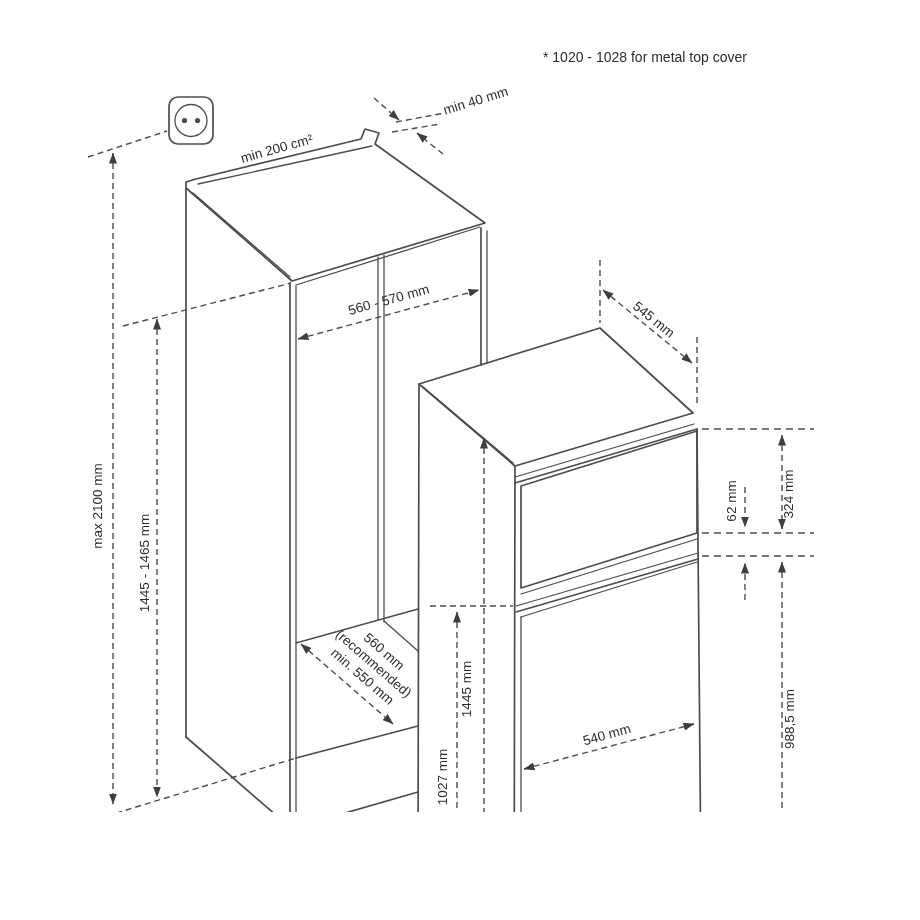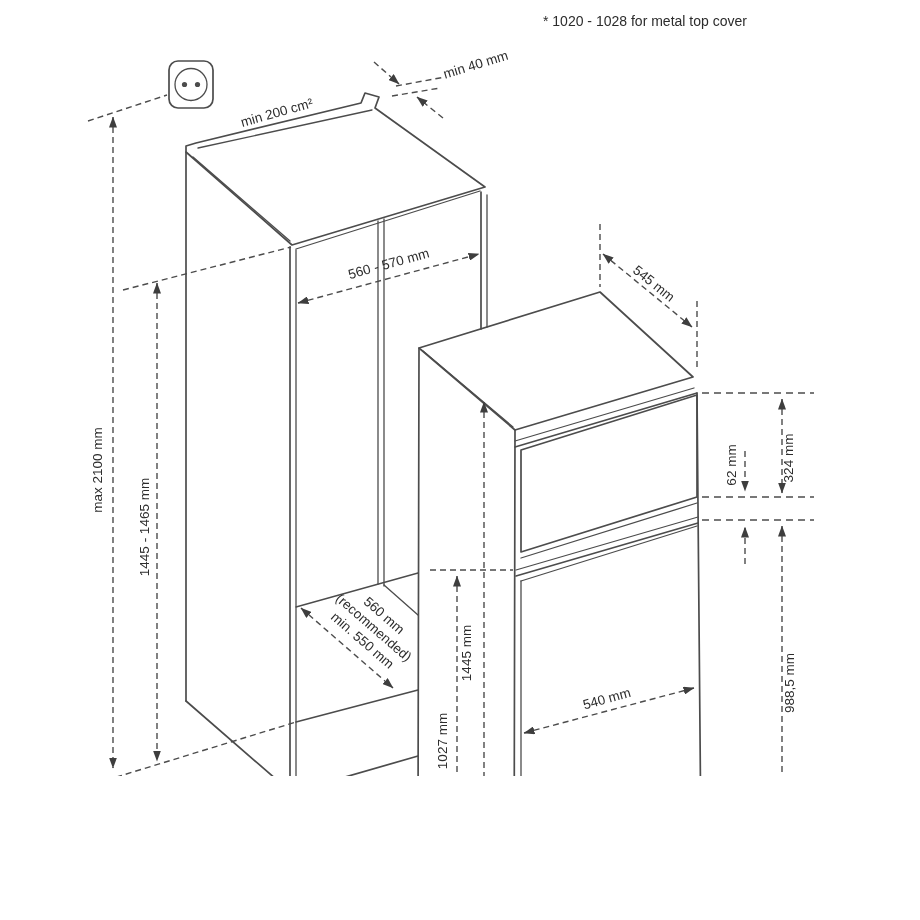--- a/index.html
+++ b/index.html
@@ -2,21 +2,21 @@
 <html style="--line: #4c4c4c; --text: #2c2c2c; --bg: #ffffff;"><head>
 <meta charset="utf-8">
 <style>
   :root{
     --line:#4c4c4c;
     --text:#2c2c2c;
     --bg:#ffffff;
   }
   html,body{margin:0;padding:0;background:var(--bg);}
   .stage{position:relative;width:920px;height:776px;background:var(--bg);overflow:hidden;
-         font-family:"Liberation Sans", sans-serif;}
+         font-family:"Liberation Sans", sans-serif;margin-top:36px;}
   svg{display:block;}
   
   .ln{stroke:var(--line);fill:none;stroke-width:1.7;stroke-linejoin:round;stroke-linecap:round;}
   .ln2{stroke:var(--line);fill:none;stroke-width:1.3;stroke-linejoin:round;stroke-linecap:round;}
   
   .dm{stroke:var(--line);fill:none;stroke-width:1.4;stroke-dasharray:6 4;}
   .dm2{stroke:var(--line);fill:none;stroke-width:1.4;stroke-dasharray:7 5;}
   .dot{fill:var(--line);stroke:none;}
   text{fill:var(--text);font-family:"Liberation Sans", sans-serif;font-size:13.5px;}
   .note-txt{font-size:14px;}

